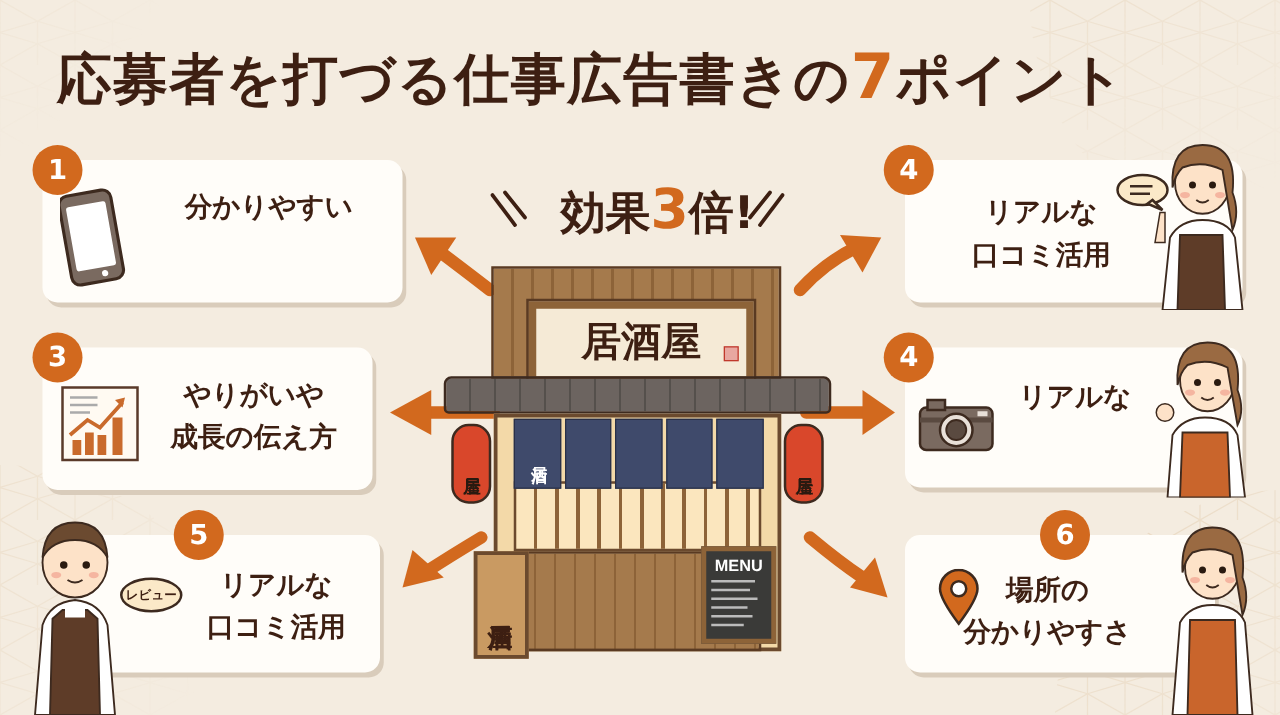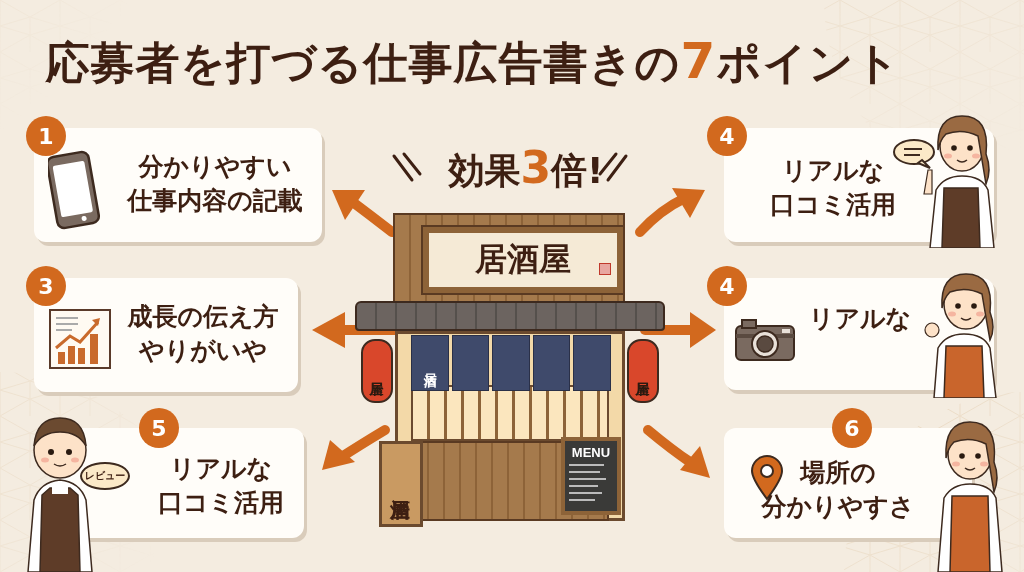--- a/index.html
+++ b/index.html
@@ -22,21 +22,21 @@
     position: absolute; background: #fffdf9; border-radius: 12px;
     box-shadow: 3px 4px 0 #d9ccbb;
   }
   .badge {
     position: absolute; width: 40px; height: 40px; border-radius: 50%;
     background: #d2691e; color: #fff; font-weight: 900; font-size: 22px;
     display: flex; align-items: center; justify-content: center;
     font-family: "DejaVu Sans", sans-serif;
   }
   .card-text {
-    position: absolute; font-weight: 900; font-size: 25px; line-height: 34px;
+    position: absolute; font-weight: 900; font-size: 22px; line-height: 34px;
     color: #3d1f12; text-align: center; white-space: nowrap;
   }
   .card-icon { position: absolute; }
   .person { position: absolute; }
 
   .headline {
     position: absolute; top: 142px; left: 401px; width: 250px; text-align: center;
     font-size: 36px; font-weight: 900; color: #3d1f12;
   }
   .headline .num { color: #d2691e; font-size: 44px; }
@@ -101,45 +101,44 @@
 
 <div class="card" style="left:34px; top:128px; width:288px; height:114px;"></div>
 <div class="badge" style="left:26px; top:116px;">1</div>
 <svg class="card-icon" style="left:48px; top:150px;" width="56" height="80" viewBox="0 0 56 80">
   <rect x="4" y="4" width="42" height="72" rx="7" fill="#7a6a60" stroke="#3d2a1f" stroke-width="2.5" transform="rotate(-10 25 40)"></rect>
   <rect x="9" y="13" width="32" height="52" rx="2" fill="#fff" transform="rotate(-10 25 40)"></rect>
   <circle cx="31" cy="70" r="2.5" fill="#fff" transform="rotate(-10 25 40)"></circle>
 </svg>
 <div class="card-text" style="left:110px; top:150px; width:210px;">
   <div>分かりやすい</div>
-  <div>仕事内容の記載</div>
 </div>
 
 <div class="card" style="left:34px; top:278px; width:264px; height:114px;"></div>
 <div class="badge" style="left:26px; top:266px;">3</div>
 <svg class="card-icon" style="left:48px; top:308px;" width="64" height="62" viewBox="0 0 64 62">
   <rect x="2" y="2" width="60" height="58" fill="#fffaf2" stroke="#5a3a2a" stroke-width="2"></rect>
   <line x1="8" y1="10" x2="30" y2="10" stroke="#aaa" stroke-width="2"></line>
   <line x1="8" y1="16" x2="30" y2="16" stroke="#aaa" stroke-width="2"></line>
   <line x1="8" y1="22" x2="24" y2="22" stroke="#aaa" stroke-width="2"></line>
   <rect x="10" y="44" width="7" height="12" fill="#c96a2c"></rect>
   <rect x="20" y="38" width="7" height="18" fill="#c96a2c"></rect>
   <rect x="30" y="40" width="7" height="16" fill="#c96a2c"></rect>
   <rect x="42" y="26" width="8" height="30" fill="#c96a2c"></rect>
   <polyline points="8,40 22,28 32,34 50,14" fill="none" stroke="#c96a2c" stroke-width="3"></polyline>
   <polygon points="52,10 44,12 50,18" fill="#c96a2c"></polygon>
 </svg>
 <div class="card-text" style="left:118px; top:300px; width:170px;">
+  <div>やりがいや</div>
   <div>成長の伝え方</div>
-  <div>やりがいや</div>
 </div>
 
 <div class="card" style="left:58px; top:428px; width:246px; height:110px;"></div>
 <div class="badge" style="left:139px; top:408px;">5</div>
-<div style="position:absolute; left:80px; top:462px; width:50px; height:28px; border:2px solid #3d2a1f; border-radius:50%; background:#fbe9c8; font-size:10px; font-weight:700; display:flex; align-items:center; justify-content:center;">
+<div style="position:absolute; left:96px; top:462px; width:50px; height:28px; border:2px solid #3d2a1f; border-radius:50%; background:#fbe9c8; font-size:10px; font-weight:700; display:flex; align-items:center; justify-content:center;">
   <span>レビュー</span>
 </div>
 <div class="card-text" style="left:146px; top:452px; width:150px;">
   <div>リアルな</div>
   <div>口コミ活用</div>
 </div>
 
 <svg class="person" style="left:20px; top:410px;" width="80" height="162" viewBox="0 0 80 162">
   <path d="M8 162 L14 90 Q20 72 40 70 Q60 72 66 90 L72 162 Z" fill="#fff" stroke="#3d2a1f" stroke-width="1.5"></path>
   <path d="M20 162 L22 85 L30 78 L50 78 L58 85 L60 162 Z" fill="#5e3c28" stroke="#3d2a1f" stroke-width="1.5"></path>
@@ -235,21 +234,21 @@
   </g>
 </svg>
 <div class="headline">
   <span>効果</span><span class="num">3</span><span>倍!</span>
 </div>
 
 <div class="shop" style="width:310px; height:330px;">
 
   <div style="position:absolute; left:38px; top:8px; width:232px; height:90px; background:repeating-linear-gradient(90deg,#a57a4c 0 14px,#8d6338 14px 16px); border:2px solid #5a3a22;"></div>
 
-  <div style="position:absolute; left:68px; top:22px; width:200px; height:66px; background:#f5ead6; border:6px solid #8d6338; outline:2px solid #5a3a22; display:flex; align-items:center; justify-content:center;">
+  <div style="position:absolute; left:68px; top:36px; width:180px; height:66px; background:#f5ead6; border:6px solid #8d6338; outline:2px solid #5a3a22; display:flex; align-items:center; justify-content:center;">
     <span style="font-size:32px; font-weight:900; font-family:'DejaVu Serif',serif; color:#3d1f12;">居酒屋</span>
     <span style="position:absolute; right:6px; bottom:12px; width:12px; height:12px; background:#e8a7a0; border:1px solid #c0392b;"></span>
   </div>
 
   <div style="position:absolute; left:0; top:96px; width:310px; height:30px; background:repeating-linear-gradient(90deg,#6c6460 0 18px,#55504c 18px 20px); border:2px solid #3d2a1f; border-radius:6px 6px 4px 4px;"></div>
 
   <div style="position:absolute; left:40px; top:126px; width:230px; height:190px; background:#f3d9a8; border:3px solid #6b4a2e;"></div>
 
   <div style="position:absolute; left:56px; top:180px; width:198px; height:56px; background:repeating-linear-gradient(90deg,#fbe6be 0 14px,#8d6338 14px 17px); border:2px solid #6b4a2e;"></div>
 

